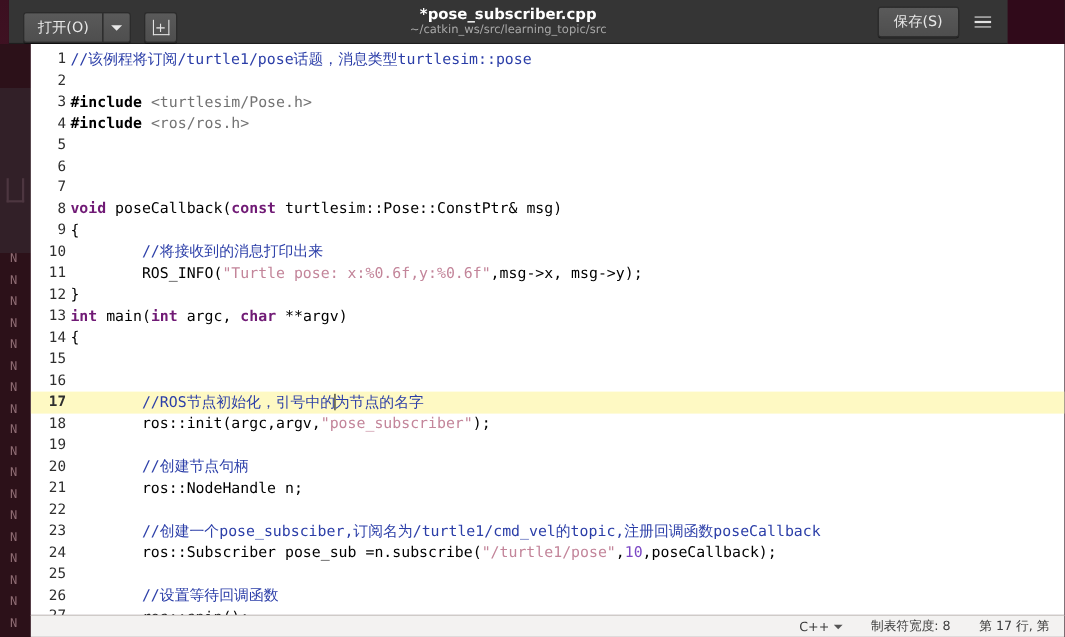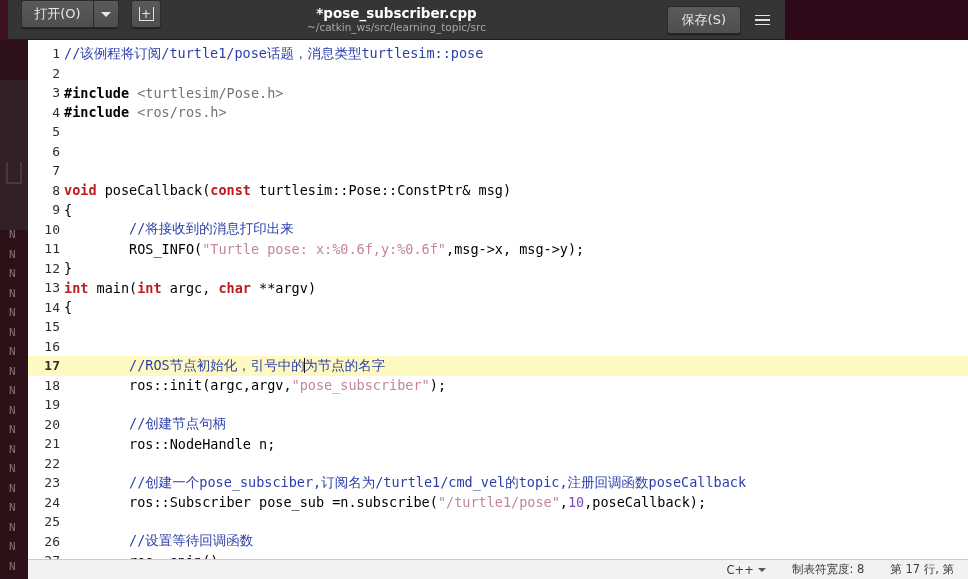--- a/index.html
+++ b/index.html
@@ -59,26 +59,26 @@
     position: absolute;
     left: 8px; top: 0;
     width: 960px; height: 579px;
     overflow: hidden;
   }
 
   
   .headerbar {
     position: absolute;
     left: 0; top: 0;
-    width: 777px; height: 40px;
+    width: 908px; height: 40px;
     background: #353535;
     border-bottom: 1px solid #1e1e1e;
     box-sizing: border-box;
     display: flex;
-    align-items: flex-start;
+    align-items: flex-end;
   }
   .hb-left {
     display: flex;
     align-items: center;
     margin-left: 13px;
     gap: 6px;
   }
   .btn-group {
     display: flex;
     height: 28px;
@@ -233,21 +233,21 @@
   .row.current .gutter { font-weight: bold; }
   .code {
     font-family: "DejaVu Sans Mono", monospace;
     font-size: 13.5px;
     color: #000000;
     white-space: pre;
     flex: 1;
     position: relative;
   }
   .cmt  { color: #2b3ea8; }
-  .kw   { color: #b91c1c; font-weight: bold; }
+  .kw   { color: #701a75; font-weight: bold; }
   .pre  { color: #000000; font-weight: bold; }
   .inc  { color: #737373; }
   .str  { color: #c3859a; }
   .num  { color: #7b46c4; }
   .caret {
     display: inline-block;
     width: 0;
     border-left: 1.4px solid #111;
     height: 15px;
     vertical-align: -3px;

